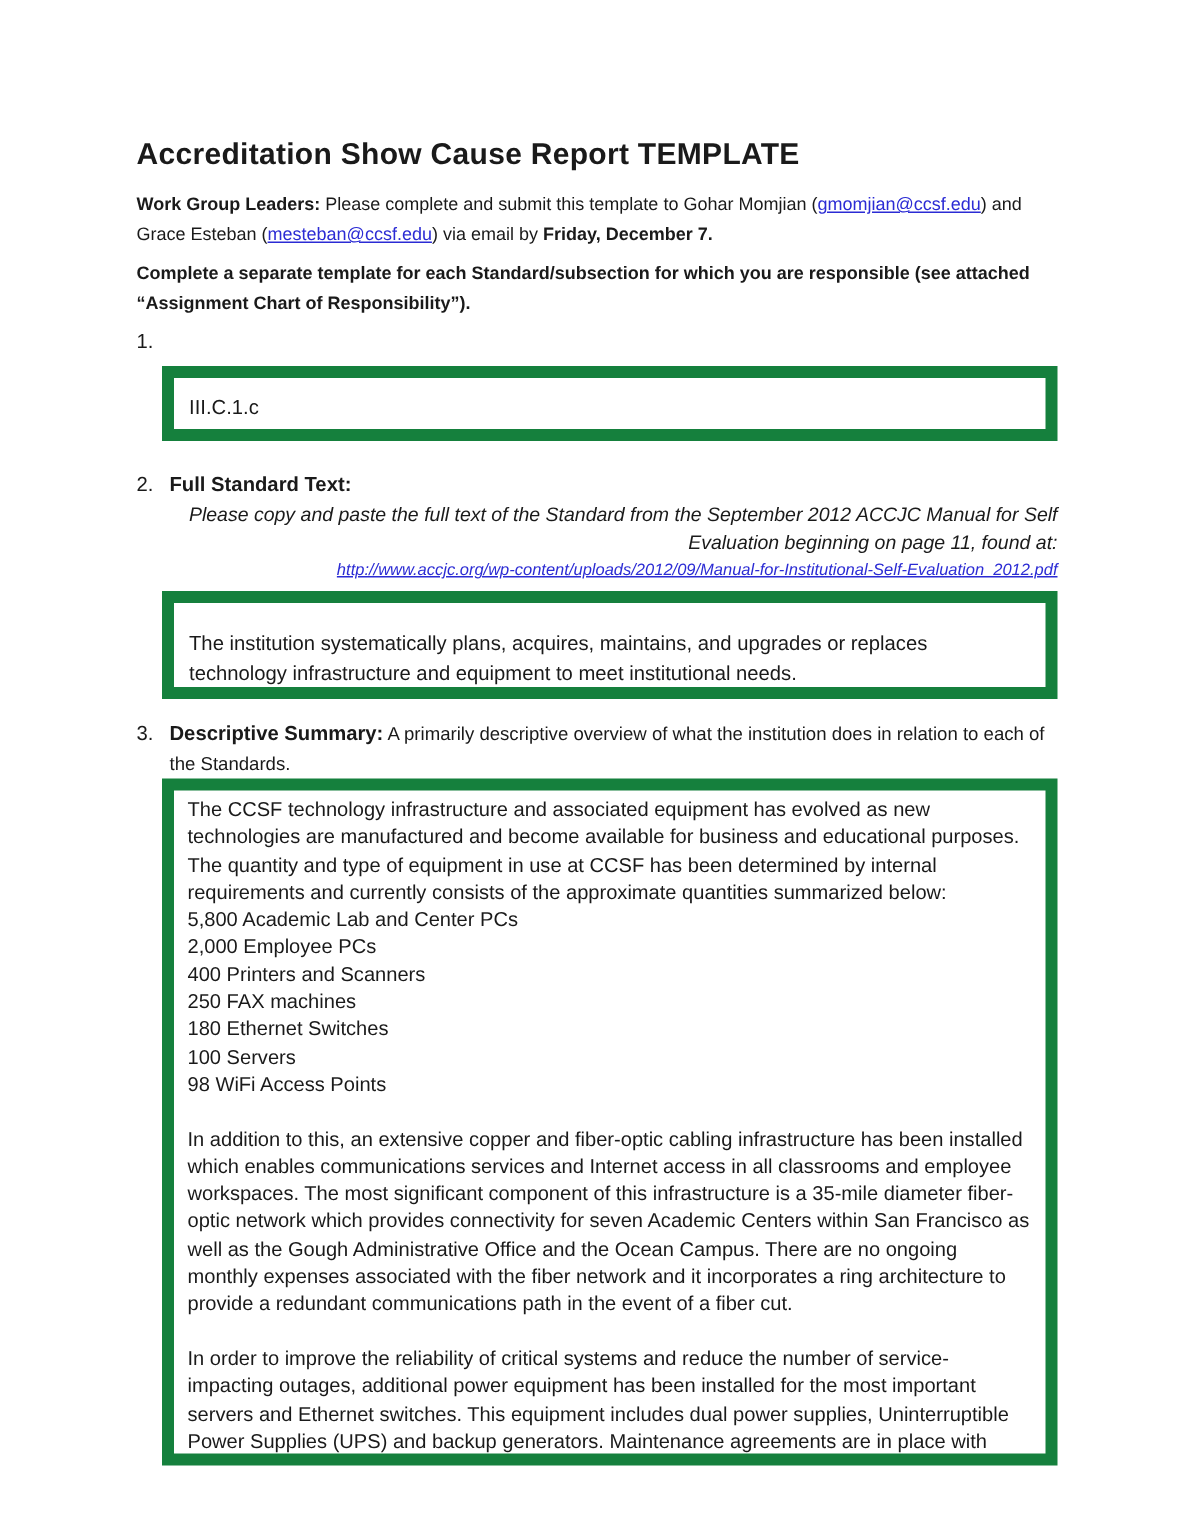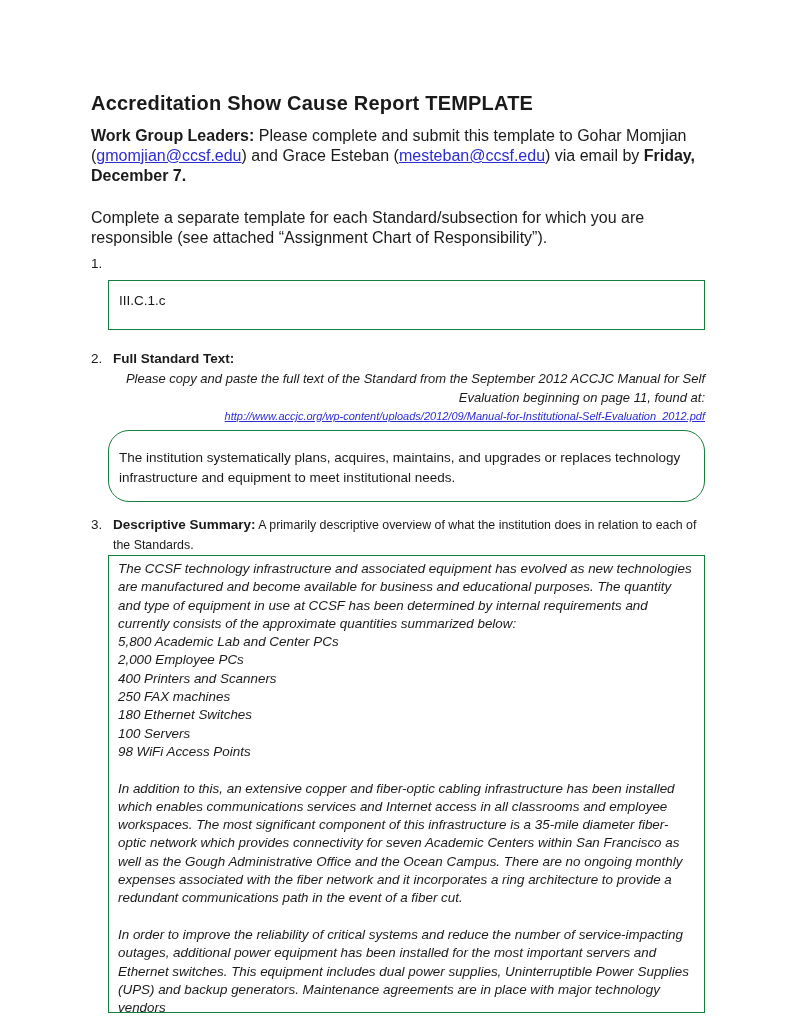--- a/index.html
+++ b/index.html
@@ -19,26 +19,26 @@
     box-sizing: border-box;
   }
   .title {
     font-size: 20px;
     font-weight: bold;
     letter-spacing: 0.2px;
     margin: 93px 0 0 0;
     line-height: 21px;
   }
   .para {
-    font-size: 16px;
+    font-size: 12px;
     line-height: 20px;
     margin: 0;
   }
   .intro-para { margin-top: 12px; }
-  .second-para { margin-top: 22px; max-width: 600px; }
+  .second-para { margin-top: 6px; max-width: 600px; font-weight: bold; }
   a.link {
     color: #2b2bd4;
     text-decoration: underline;
     cursor: pointer;
   }
   .item {
     display: flex;
     font-size: 13.5px;
     line-height: 20px;
   }
@@ -64,44 +64,42 @@
     display: block;
     font-style: italic;
     font-size: 11px;
     line-height: 19px;
     white-space: nowrap;
   }
   .box {
     box-sizing: border-box;
     margin-left: 17px;
     width: 597px;
-    border: 1px solid #15803d;
+    border: 8px solid #15803d;
     font-size: 13.5px;
     overflow: hidden;
   }
   .box-1 {
     margin-top: 6px;
     height: 50px;
     padding: 10px 10px 0 10px;
     line-height: 20px;
   }
   .box-2 {
     margin-top: 4px;
     height: 72px;
     padding: 17px 10px 0 10px;
     line-height: 20px;
-    border-radius: 21px;
   }
   .box-3 {
     margin-top: 0px;
     height: 458px;
     padding: 4px 10px 0 9px;
     line-height: 18.3px;
     font-size: 13.4px;
-    font-style: italic;
   }
   .blank-line { height: 18.3px; }
 </style>
 </head>
 <body>
 
 <div class="page">
 
   <h1 class="title">Accreditation Show Cause Report TEMPLATE</h1>
 

